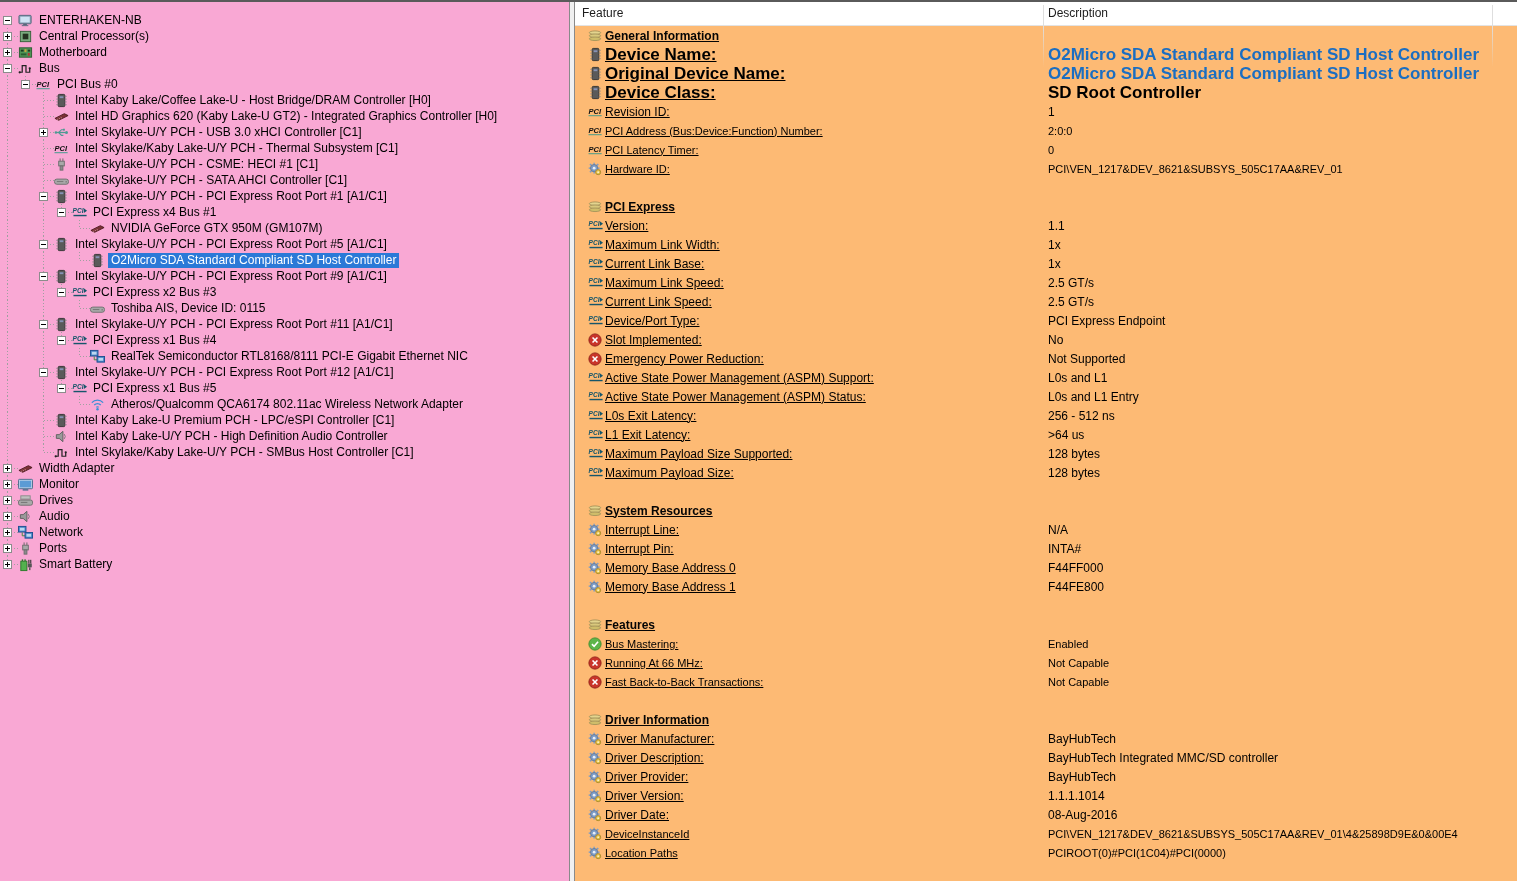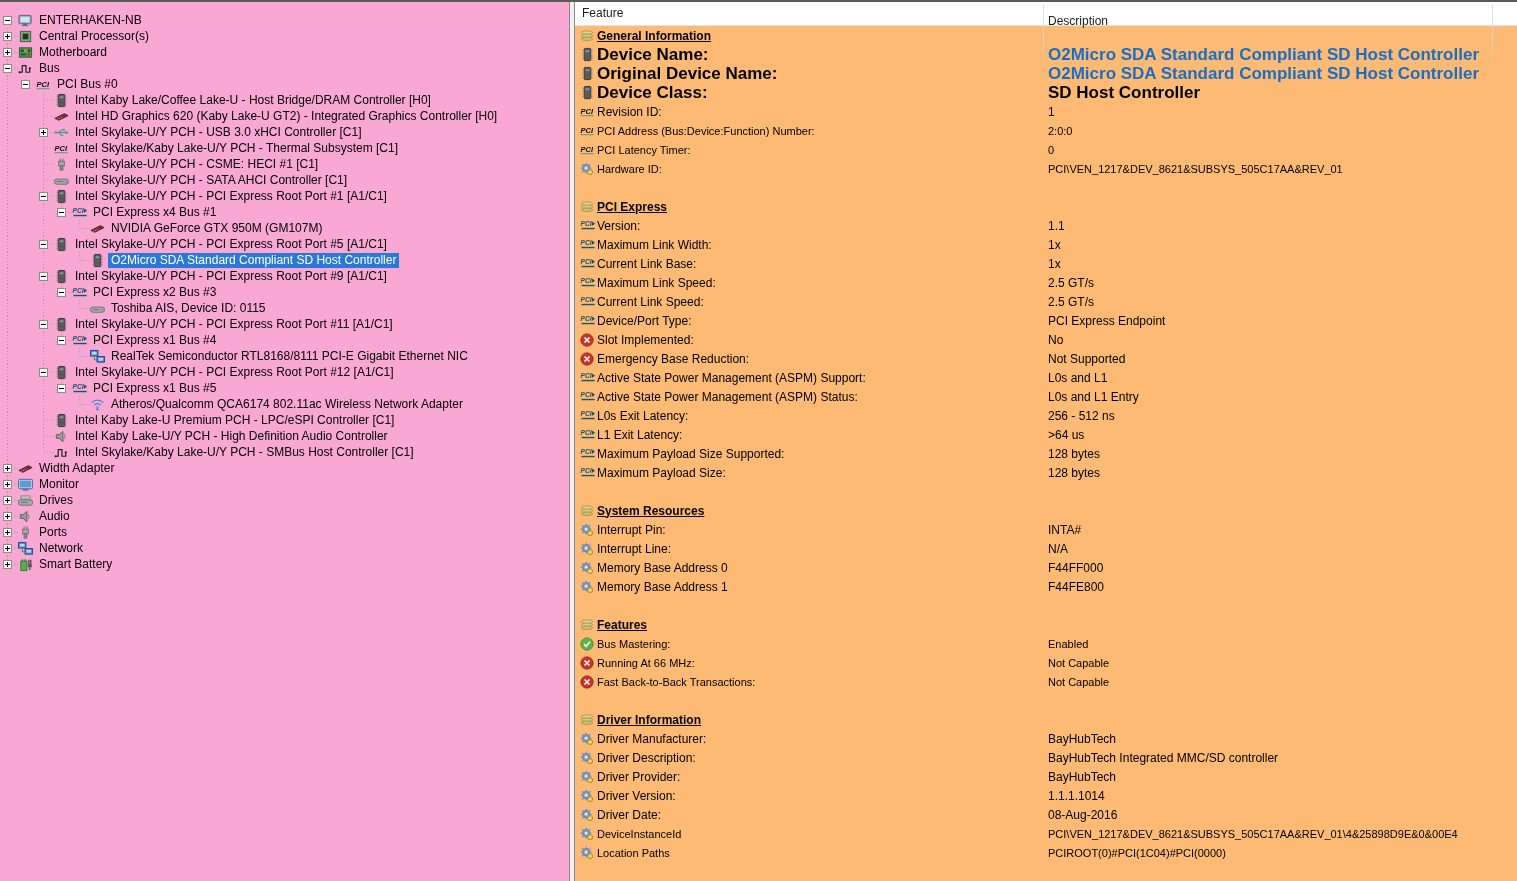--- a/index.html
+++ b/index.html
@@ -30,26 +30,26 @@
   .exp::before{content:'';position:absolute;left:1px;right:1px;top:3px;height:1px;background:#000;}
   .exp.plus::after{content:'';position:absolute;top:1px;bottom:1px;left:3px;width:1px;background:#000;}
   .ic{width:18px;height:16px;flex:none;display:flex;align-items:center;}
   .tlabel{font-size:12px;line-height:15px;padding:0 3px;}
   .tlabel.selected{background:#2b79d7;color:#fff;}
   
   .right-panel{flex:1;position:relative;background:#fdba74;overflow:hidden;}
   .lv-header{height:23px;position:relative;border-bottom:1px solid #e3e3e3;background:#fff;}
   .lv-header .col{position:absolute;top:4px;font-size:12px;color:#1c1c1c;}
   .col-feature{left:7px;}
-  .col-desc{left:473px;margin-top:8px;}
+  .col-desc{left:473px;}
   .hdr-div{position:absolute;top:3px;width:1px;height:62px;
            background:linear-gradient(#dedede,#dedede 20px,rgba(222,222,222,0));}
   .hdr-div.d1{left:468px;}
   .hdr-div.d2{left:917px;}
-  .drow{position:relative;height:19px;display:flex;align-items:center;padding-left:5px;white-space:nowrap;}
+  .drow{position:relative;height:19px;display:flex;align-items:center;padding-left:13px;white-space:nowrap;text-decoration:underline;}
   .drow .ic{width:17px;height:16px;}
   .drow.lg{font-size:17px;font-weight:bold;}
   .drow.md{font-size:12px;}
   .drow.sm{font-size:11px;}
   .drow.sec .dlabel{font-size:12px;font-weight:bold;text-decoration:underline;color:#050505;}
   .dvalue{position:absolute;left:473px;}
   .dvalue.link{color:#1b6ec2;font-weight:bold;}
   .spacer{height:19px;}
 </style>
 </head>
@@ -566,42 +566,42 @@
             </svg>
           </span>
           <span class="tlabel">Audio</span>
         </div>
         <div class="trow">
           <span class="cell t">
             <span class="exp plus"></span>
           </span>
           <span class="ic">
             <svg width="15" height="15" viewBox="0 0 16 16">
-              <rect x="6" y="1.5" width="1" height="3" fill="#666"></rect>
-              <rect x="9" y="1.5" width="1" height="3" fill="#666"></rect>
-              <rect x="5" y="4.5" width="6" height="5" fill="#a8a8a8" stroke="#6e6e6e"></rect>
-              <rect x="6.5" y="9.5" width="3" height="4.5" fill="#8b8b8b" stroke="#6e6e6e"></rect>
-            </svg>
-          </span>
-          <span class="tlabel">Ports</span>
-        </div>
-        <div class="trow">
-          <span class="cell t">
-            <span class="exp plus"></span>
-          </span>
-          <span class="ic">
-            <svg width="15" height="15" viewBox="0 0 16 16">
               <rect x="0.5" y="1.5" width="8" height="6" fill="#4a86c8" stroke="#1d4f8f"></rect>
               <rect x="2" y="3" width="5" height="3" fill="#bcd7f0"></rect>
               <path d="M4.5 8 v3.5 h4" stroke="#3a8a3a" fill="none"></path>
               <rect x="7.5" y="8" width="8" height="6" fill="#4a86c8" stroke="#1d4f8f"></rect>
               <rect x="9" y="9.5" width="5" height="3" fill="#bcd7f0"></rect>
             </svg>
           </span>
           <span class="tlabel">Network</span>
+        </div>
+        <div class="trow">
+          <span class="cell t">
+            <span class="exp plus"></span>
+          </span>
+          <span class="ic">
+            <svg width="15" height="15" viewBox="0 0 16 16">
+              <rect x="6" y="1.5" width="1" height="3" fill="#666"></rect>
+              <rect x="9" y="1.5" width="1" height="3" fill="#666"></rect>
+              <rect x="5" y="4.5" width="6" height="5" fill="#a8a8a8" stroke="#6e6e6e"></rect>
+              <rect x="6.5" y="9.5" width="3" height="4.5" fill="#8b8b8b" stroke="#6e6e6e"></rect>
+            </svg>
+          </span>
+          <span class="tlabel">Ports</span>
         </div>
         <div class="trow">
           <span class="cell l">
             <span class="exp plus"></span>
           </span>
           <span class="ic">
             <svg width="15" height="15" viewBox="0 0 16 16">
               <rect x="4" y="2.5" width="1.5" height="2" fill="#2a7a2a"></rect>
               <rect x="6.8" y="2.5" width="1.5" height="2" fill="#2a7a2a"></rect>
               <rect x="3" y="4.5" width="6.5" height="10" fill="#53b14e" stroke="#2a7a2a"></rect>
@@ -679,21 +679,21 @@
               <rect x="2.5" y="9" width="2" height="1" fill="#888"></rect>
               <rect x="2.5" y="12" width="2" height="1" fill="#888"></rect>
               <rect x="11.5" y="3" width="2" height="1" fill="#888"></rect>
               <rect x="11.5" y="6" width="2" height="1" fill="#888"></rect>
               <rect x="11.5" y="9" width="2" height="1" fill="#888"></rect>
               <rect x="11.5" y="12" width="2" height="1" fill="#888"></rect>
               <rect x="6" y="3.5" width="4" height="2" fill="#99aadd" opacity="0.7"></rect>
             </svg>
           </span>
           <span class="dlabel">Device Class:</span>
-          <span class="dvalue">SD Host Controller</span>
+          <span class="dvalue">SD Root Controller</span>
         </div>
         <div class="drow md">
           <span class="ic">
             <svg width="17" height="15" viewBox="0 0 17 16">
               <text x="0" y="11" font-size="8" font-weight="bold" font-style="italic" fill="#101010" font-family="Liberation Sans,sans-serif">PCI</text>
               <rect x="0" y="12" width="14" height="1" fill="#3a9a8a"></rect>
             </svg>
           </span>
           <span class="dlabel">Revision ID:</span>
           <span class="dvalue">1</span>
@@ -826,21 +826,21 @@
           <span class="dlabel">Slot Implemented:</span>
           <span class="dvalue">No</span>
         </div>
         <div class="drow md">
           <span class="ic">
             <svg width="14" height="14" viewBox="0 0 16 16">
               <circle cx="8" cy="8" r="7" fill="#c9342a" stroke="#8f1f18"></circle>
               <path d="M5.2 5.2 L10.8 10.8 M10.8 5.2 L5.2 10.8" stroke="#fff" stroke-width="1.8"></path>
             </svg>
           </span>
-          <span class="dlabel">Emergency Base Reduction:</span>
+          <span class="dlabel">Emergency Power Reduction:</span>
           <span class="dvalue">Not Supported</span>
         </div>
         <div class="drow md">
           <span class="ic">
             <svg width="17" height="15" viewBox="0 0 17 16">
               <text x="0" y="9" font-size="7" font-weight="bold" font-style="italic" fill="#15566b" font-family="Liberation Sans,sans-serif">PCI</text>
               <path d="M12 3.5 l3.5 2.5 -3.5 2.5 z" fill="#15566b"></path>
               <rect x="1" y="10.5" width="14" height="1.5" fill="#15566b"></rect>
             </svg>
           </span>
@@ -924,43 +924,43 @@
                 <rect x="2" y="2" width="2" height="2" transform="rotate(45 3 3)"></rect>
                 <rect x="10" y="2" width="2" height="2" transform="rotate(45 11 3)"></rect>
                 <rect x="2" y="10" width="2" height="2" transform="rotate(45 3 11)"></rect>
               </g>
               <circle cx="7" cy="7" r="4.2" fill="#7d9cc6" stroke="#48688f" stroke-width="0.7"></circle>
               <circle cx="7" cy="7" r="1.6" fill="#e8eef6"></circle>
               <circle cx="11.6" cy="11.6" r="2.9" fill="#e5c34a" stroke="#a8862a"></circle>
               <circle cx="11.6" cy="11.6" r="1" fill="#fdf3cf"></circle>
             </svg>
           </span>
-          <span class="dlabel">Interrupt Pin:</span>
-          <span class="dvalue">INTA#</span>
+          <span class="dlabel">Interrupt Line:</span>
+          <span class="dvalue">N/A</span>
         </div>
         <div class="drow md">
           <span class="ic">
             <svg width="14" height="14" viewBox="0 0 16 16">
               <g fill="#7d9cc6">
                 <rect x="6.2" y="0.8" width="1.6" height="2.4"></rect>
                 <rect x="6.2" y="10.8" width="1.6" height="2.4"></rect>
                 <rect x="0.8" y="6.2" width="2.4" height="1.6"></rect>
                 <rect x="10.8" y="6.2" width="2.4" height="1.6"></rect>
                 <rect x="2" y="2" width="2" height="2" transform="rotate(45 3 3)"></rect>
                 <rect x="10" y="2" width="2" height="2" transform="rotate(45 11 3)"></rect>
                 <rect x="2" y="10" width="2" height="2" transform="rotate(45 3 11)"></rect>
               </g>
               <circle cx="7" cy="7" r="4.2" fill="#7d9cc6" stroke="#48688f" stroke-width="0.7"></circle>
               <circle cx="7" cy="7" r="1.6" fill="#e8eef6"></circle>
               <circle cx="11.6" cy="11.6" r="2.9" fill="#e5c34a" stroke="#a8862a"></circle>
               <circle cx="11.6" cy="11.6" r="1" fill="#fdf3cf"></circle>
             </svg>
           </span>
-          <span class="dlabel">Interrupt Line:</span>
-          <span class="dvalue">N/A</span>
+          <span class="dlabel">Interrupt Pin:</span>
+          <span class="dvalue">INTA#</span>
         </div>
         <div class="drow md">
           <span class="ic">
             <svg width="14" height="14" viewBox="0 0 16 16">
               <g fill="#7d9cc6">
                 <rect x="6.2" y="0.8" width="1.6" height="2.4"></rect>
                 <rect x="6.2" y="10.8" width="1.6" height="2.4"></rect>
                 <rect x="0.8" y="6.2" width="2.4" height="1.6"></rect>
                 <rect x="10.8" y="6.2" width="2.4" height="1.6"></rect>
                 <rect x="2" y="2" width="2" height="2" transform="rotate(45 3 3)"></rect>

